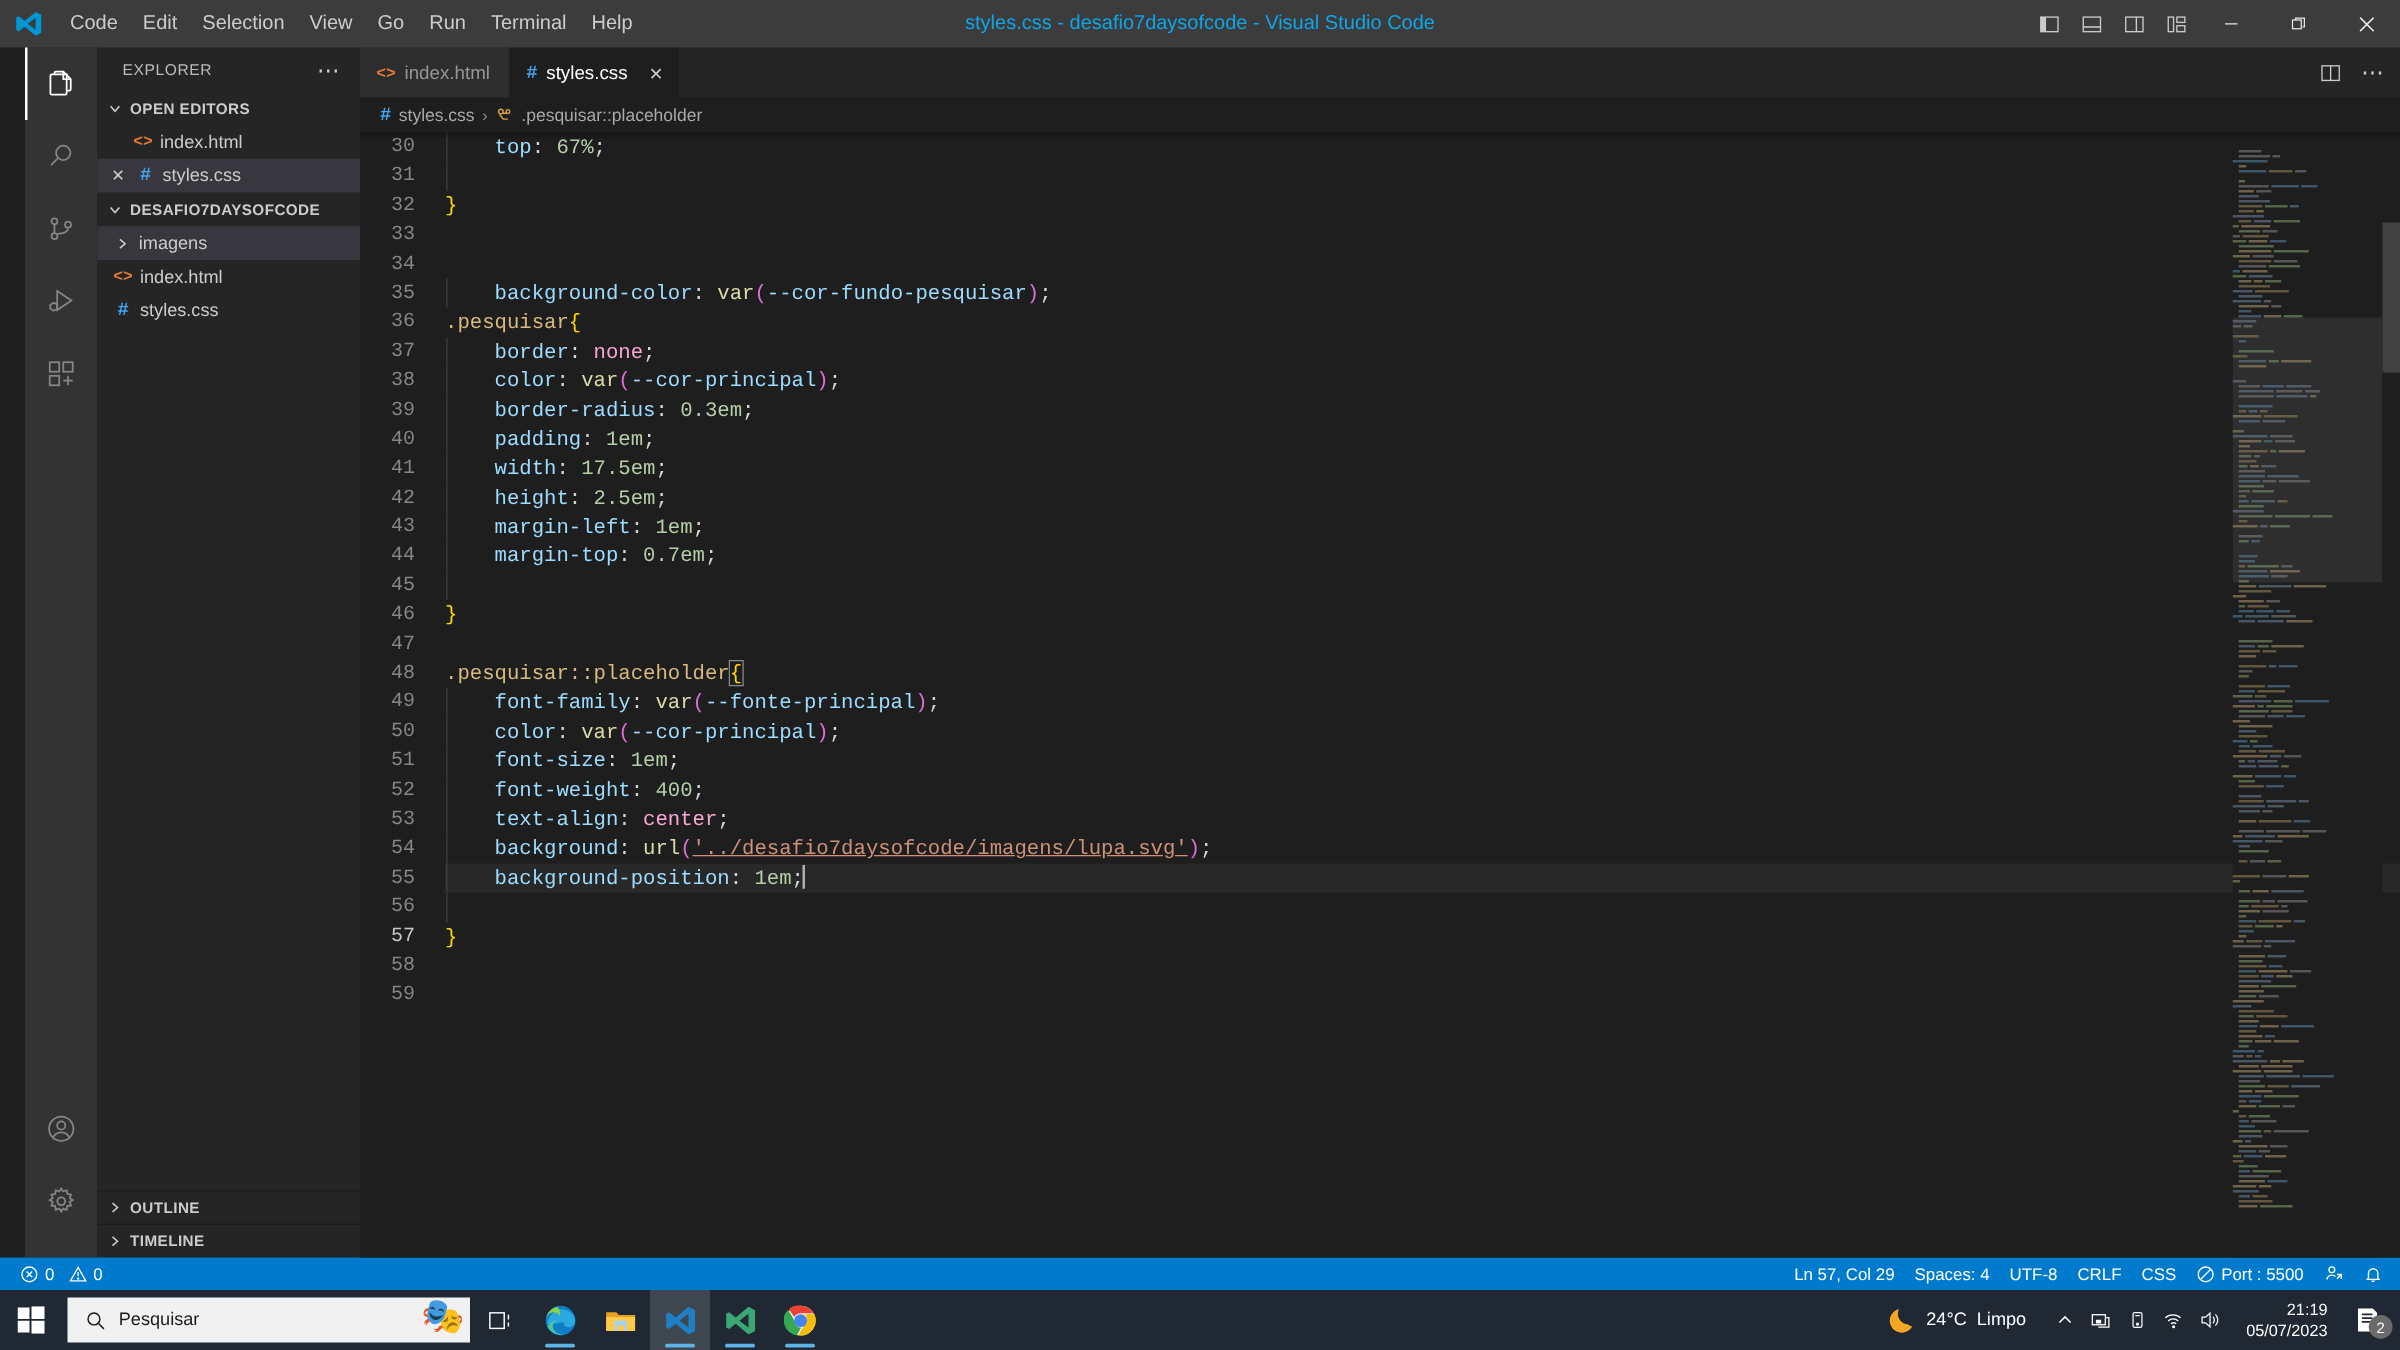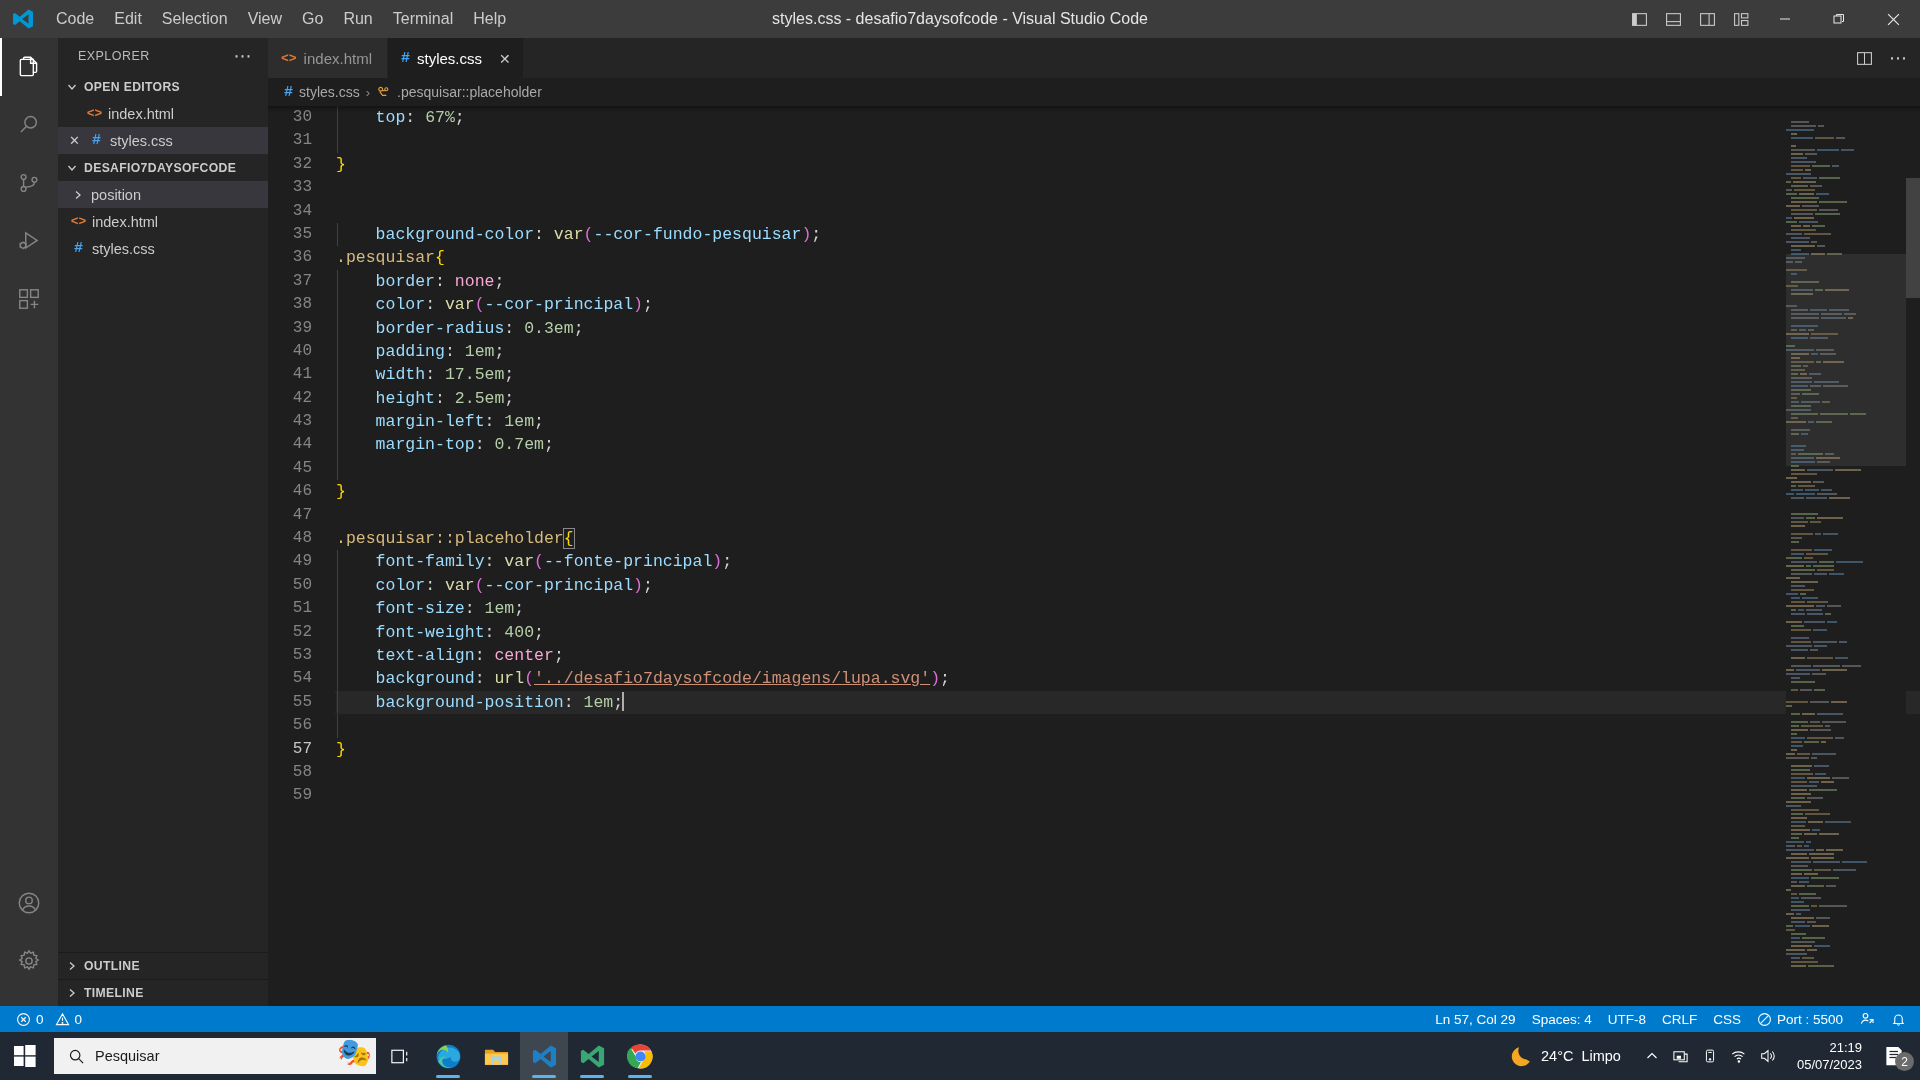--- a/index.html
+++ b/index.html
@@ -18,28 +18,28 @@
     flex: 0 0 38px; position: relative;
   }
   .vs-logo { width: 46px; height: 38px; display: flex; align-items: center; justify-content: center; }
   .menubar { display: flex; align-items: center; height: 38px; }
   .menu-item {
     color: #cccccc; font-size: 16px; padding: 0 10px; height: 38px;
     display: flex; align-items: center; cursor: default; white-space: nowrap;
   }
   .title-center {
     position: absolute; left: 0; right: 0; text-align: center;
-    color: #e5e5e5; font-size: 16px; pointer-events: none;
+    color: #0ea5e9; font-size: 16px; pointer-events: none;
   }
   .title-right { margin-left: auto; display: flex; align-items: center; height: 38px; position: relative; z-index: 2;}
   .layout-btn { width: 34px; height: 38px; display:flex; align-items:center; justify-content:center; }
   .win-btn { width: 54px; height: 38px; display:flex; align-items:center; justify-content:center; }
 
   
-  .mainrow { flex: 1 1 auto; display: flex; min-height: 0; }
+  .mainrow { flex: 1 1 auto; display: flex; min-height: 0; padding-left: 20px; }
 
   
   .activitybar {
     width: 58px; background: #333333; display: flex; flex-direction: column;
     align-items: center; flex: 0 0 58px;
   }
   .act-icon {
     width: 58px; height: 58px; display: flex; align-items: center; justify-content: center;
     position: relative; cursor: pointer;
   }
@@ -362,21 +362,21 @@
             </svg>
         </span>
         <span>DESAFIO7DAYSOFCODE</span>
       </div>
       <div class="tree-row selected" style="padding-left:12px;">
         <span class="chev">
           <svg width="12" height="12" viewBox="0 0 12 12" fill="none" stroke="#cccccc" stroke-width="1.3">
               <path d="M4 2.5 L8 6 L4 9.5"></path>
             </svg>
         </span>
-        <span>position</span>
+        <span>imagens</span>
       </div>
       <div class="tree-row" style="padding-left:12px;">
         <span class="ti icon-html">&lt;&gt;</span>
         <span>index.html</span>
       </div>
       <div class="tree-row" style="padding-left:12px;">
         <span class="ti icon-css">#</span>
         <span>styles.css</span>
       </div>
 

